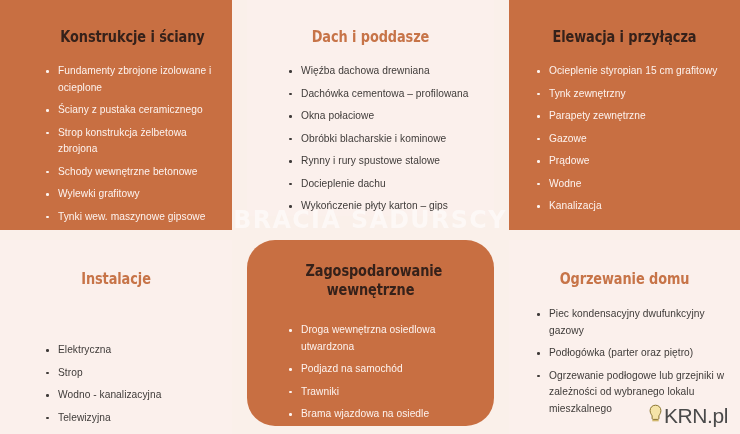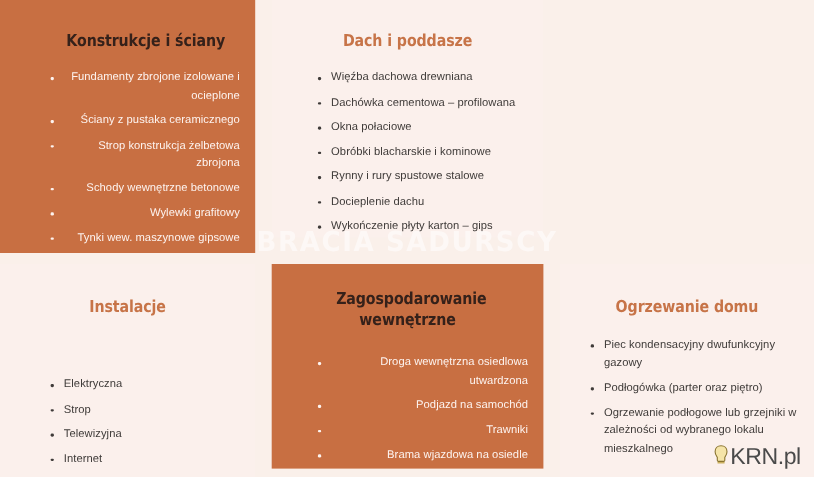--- a/index.html
+++ b/index.html
@@ -30,21 +30,21 @@
   .panel.light  { background: #fbf0ec; }
 
   
   .col-1 { left: 0px;   width: 232px; }
   .col-2 { left: 247px; width: 247px; }
   .col-3 { left: 509px; width: 231px; }
 
   .row-1 { top: 0px;   height: 230px; }
   .row-1b{ top: 0px;   height: 216px; }
   .row-2 { top: 240px; height: 194px; }
-  .row-2b{ top: 240px; height: 186px; }
+  .row-2b{ top: 240px; height: 186px; border-radius: 28px; }
 
   
   .p-title {
     text-align: center;
     font-weight: bold;
     font-size: 15px;
     line-height: 1.28;
     letter-spacing: -0.1px;
     margin: 0;
     padding: 0 10px;
@@ -77,21 +77,21 @@
   ul.p-list li::before {
     content: "";
     position: absolute;
     left: 2px;
     top: 7px;
     width: 2.6px;
     height: 2.6px;
     border-radius: 50%;
     background: currentColor;
   }
-  .li-light li { color: #fdf3ef; text-align: right; }
+  .li-light li { color: #fdf3ef; }
   .li-dark  li { color: #3f3b39; }
 
   
   .watermark {
     position: absolute;
     left: 0;
     right: 0;
     top: 205px;
     text-align: center;
     font-size: 25px;
@@ -151,28 +151,43 @@
       <li>Więźba dachowa drewniana</li>
       <li>Dachówka cementowa – profilowana</li>
       <li>Okna połaciowe</li>
       <li>Obróbki blacharskie i kominowe</li>
       <li>Rynny i rury spustowe stalowe</li>
       <li>Docieplenie dachu</li>
       <li>Wykończenie płyty karton – gips</li>
     </ul>
   </div>
 
+  <div class="panel orange col-3 row-1">
+    <div class="title-wrap" style="top:28px;">
+      <div class="p-title t-dark">Elewacja i przyłącza</div>
+    </div>
+    <ul class="p-list li-light" style="top:63px; left:26px; right:14px;">
+      <li>Ocieplenie styropian 15 cm grafitowy</li>
+      <li>Tynk zewnętrzny</li>
+      <li>Parapety zewnętrzne</li>
+      <li>Gazowe</li>
+      <li>Prądowe</li>
+      <li>Wodne</li>
+      <li>Kanalizacja</li>
+    </ul>
+  </div>
 
   <div class="panel light col-1 row-2">
     <div class="title-wrap" style="top:30px;">
       <div class="p-title t-accent">Instalacje</div>
     </div>
     <ul class="p-list li-dark" style="top:66px; left:44px; right:30px;margin-top:36px;">
       <li>Elektryczna</li>
       <li>Strop</li>
+      <li>Wodno - kanalizacyjna</li>
       <li>Telewizyjna</li>
       <li>Internet</li>
     </ul>
   </div>
 
   <div class="panel orange col-2 row-2b">
     <div class="title-wrap" style="top:22px;">
       <div class="p-title t-dark" style="padding:0 48px;">Zagospodarowanie wewnętrzne</div>
     </div>
     <ul class="p-list li-light" style="top:82px; left:40px; right:14px;">

